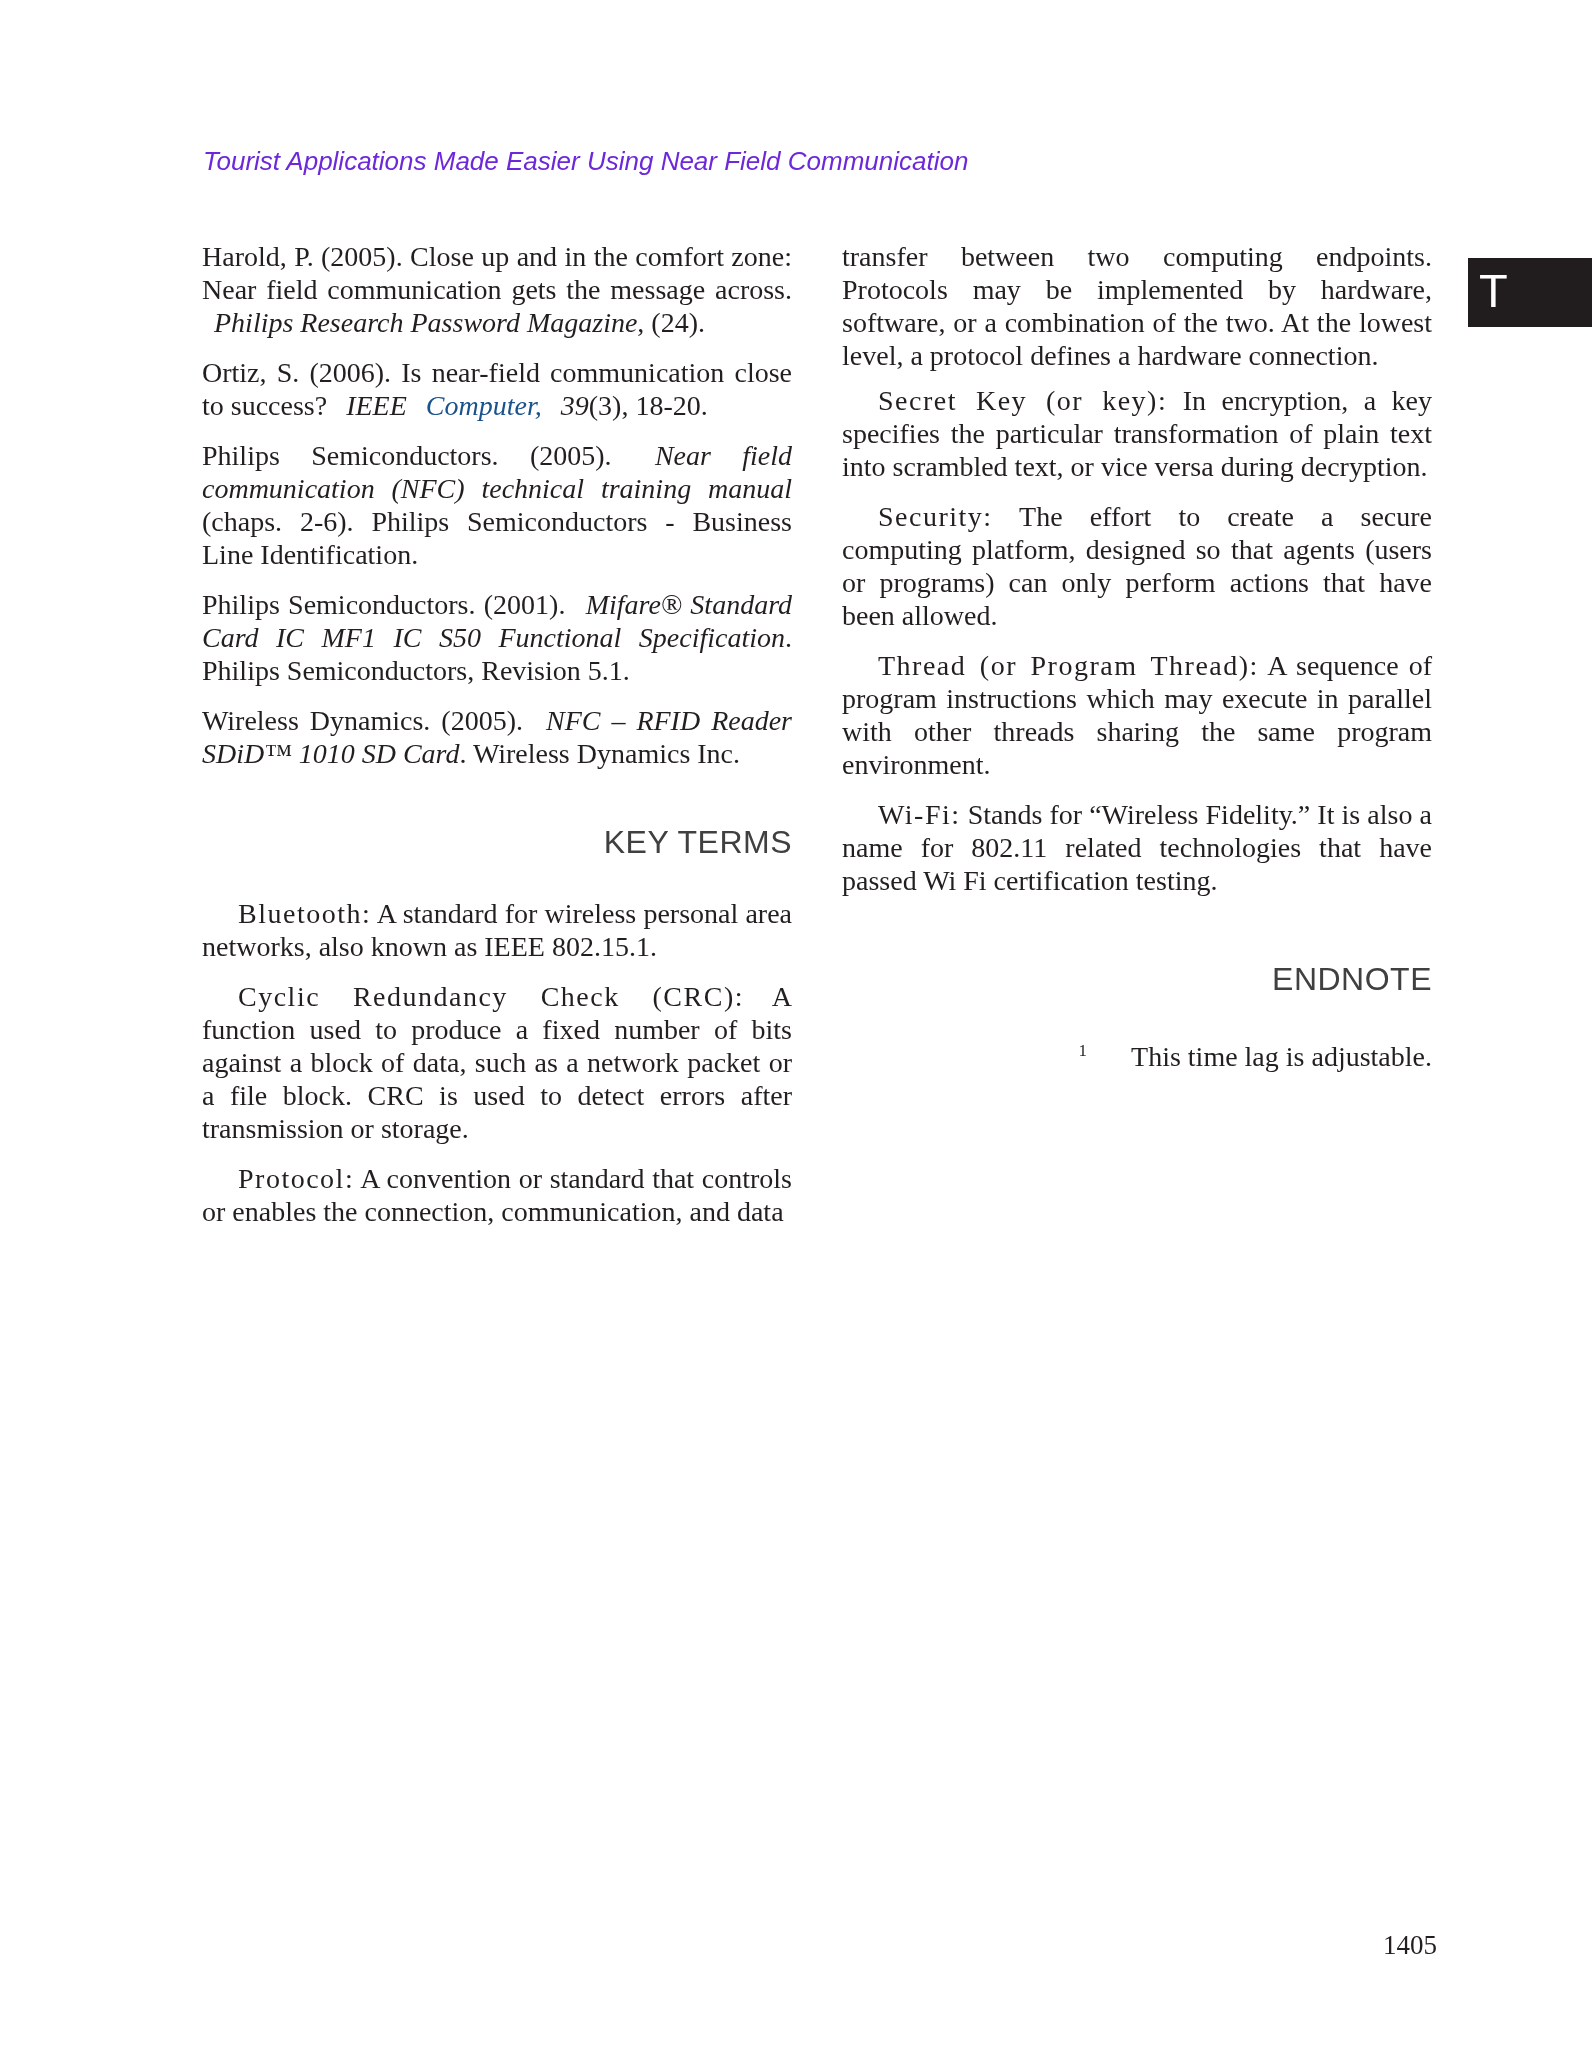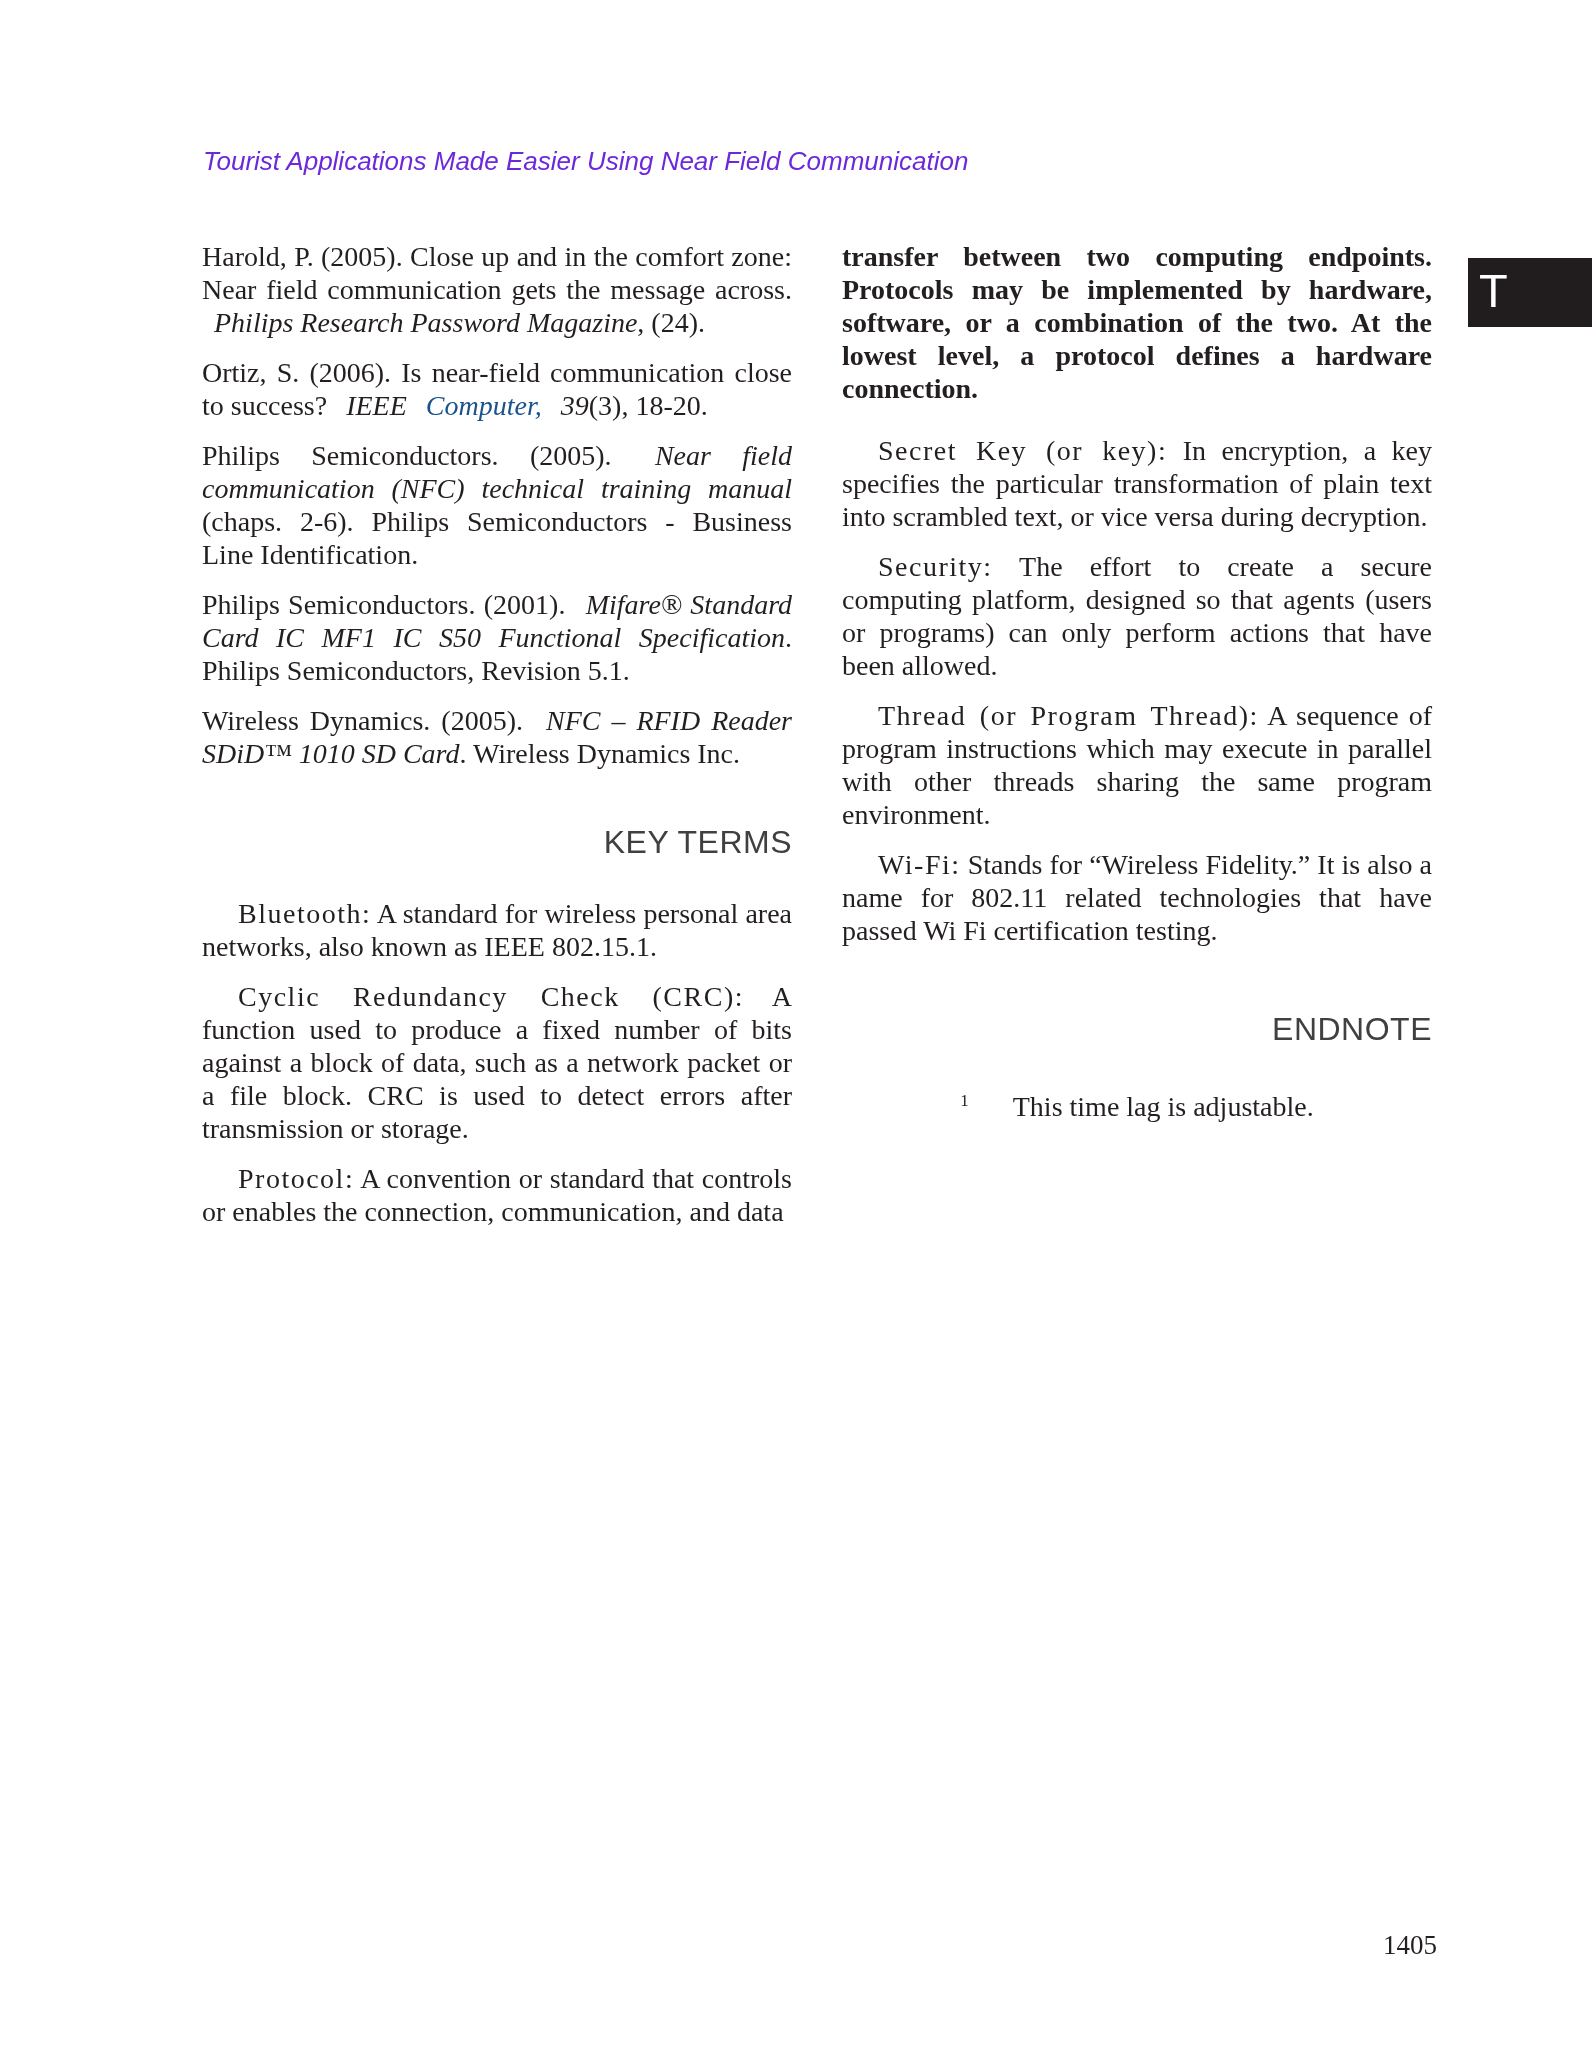--- a/index.html
+++ b/index.html
@@ -46,37 +46,37 @@
     top: 240px;
     width: 590px;
     font-size: 28px;
     line-height: 33px;
     text-align: justify;
     color: #231f20;
   }
   .col-left  { left: 202px; }
   .col-right { left: 842px; }
   p.ref  { margin-bottom: 17px; }
-  p.cont { margin-bottom: 29px; font-weight: bold; }
+  p.cont { margin-bottom: 12px; }
   .it   { font-style: italic; margin-left: 12px; }
   .link { color: #1a538c; }
   h2.section-heading {
     font-family: "Liberation Sans", sans-serif;
     font-weight: 400;
     font-size: 32px;
     letter-spacing: 0.5px;
     color: #404040;
     text-align: right;
     margin-top: 56px;
     margin-bottom: 38px;
   }
   h2.endnote-heading { margin-top: 66px; margin-bottom: 44px; }
   p.term { text-indent: 36px; margin-bottom: 17px; }
   .term-name { letter-spacing: 1.5px; word-spacing: 2px; }
-  p.endnote { text-align: center; }
+  p.endnote { text-align: right; }
   p.endnote sup {
     font-size: 17px;
     vertical-align: super;
     line-height: 0;
   }
   .endnote-text { margin-left: 44px; }
   .page-number {
     position: absolute;
     left: 1383px;
     top: 1930px;

